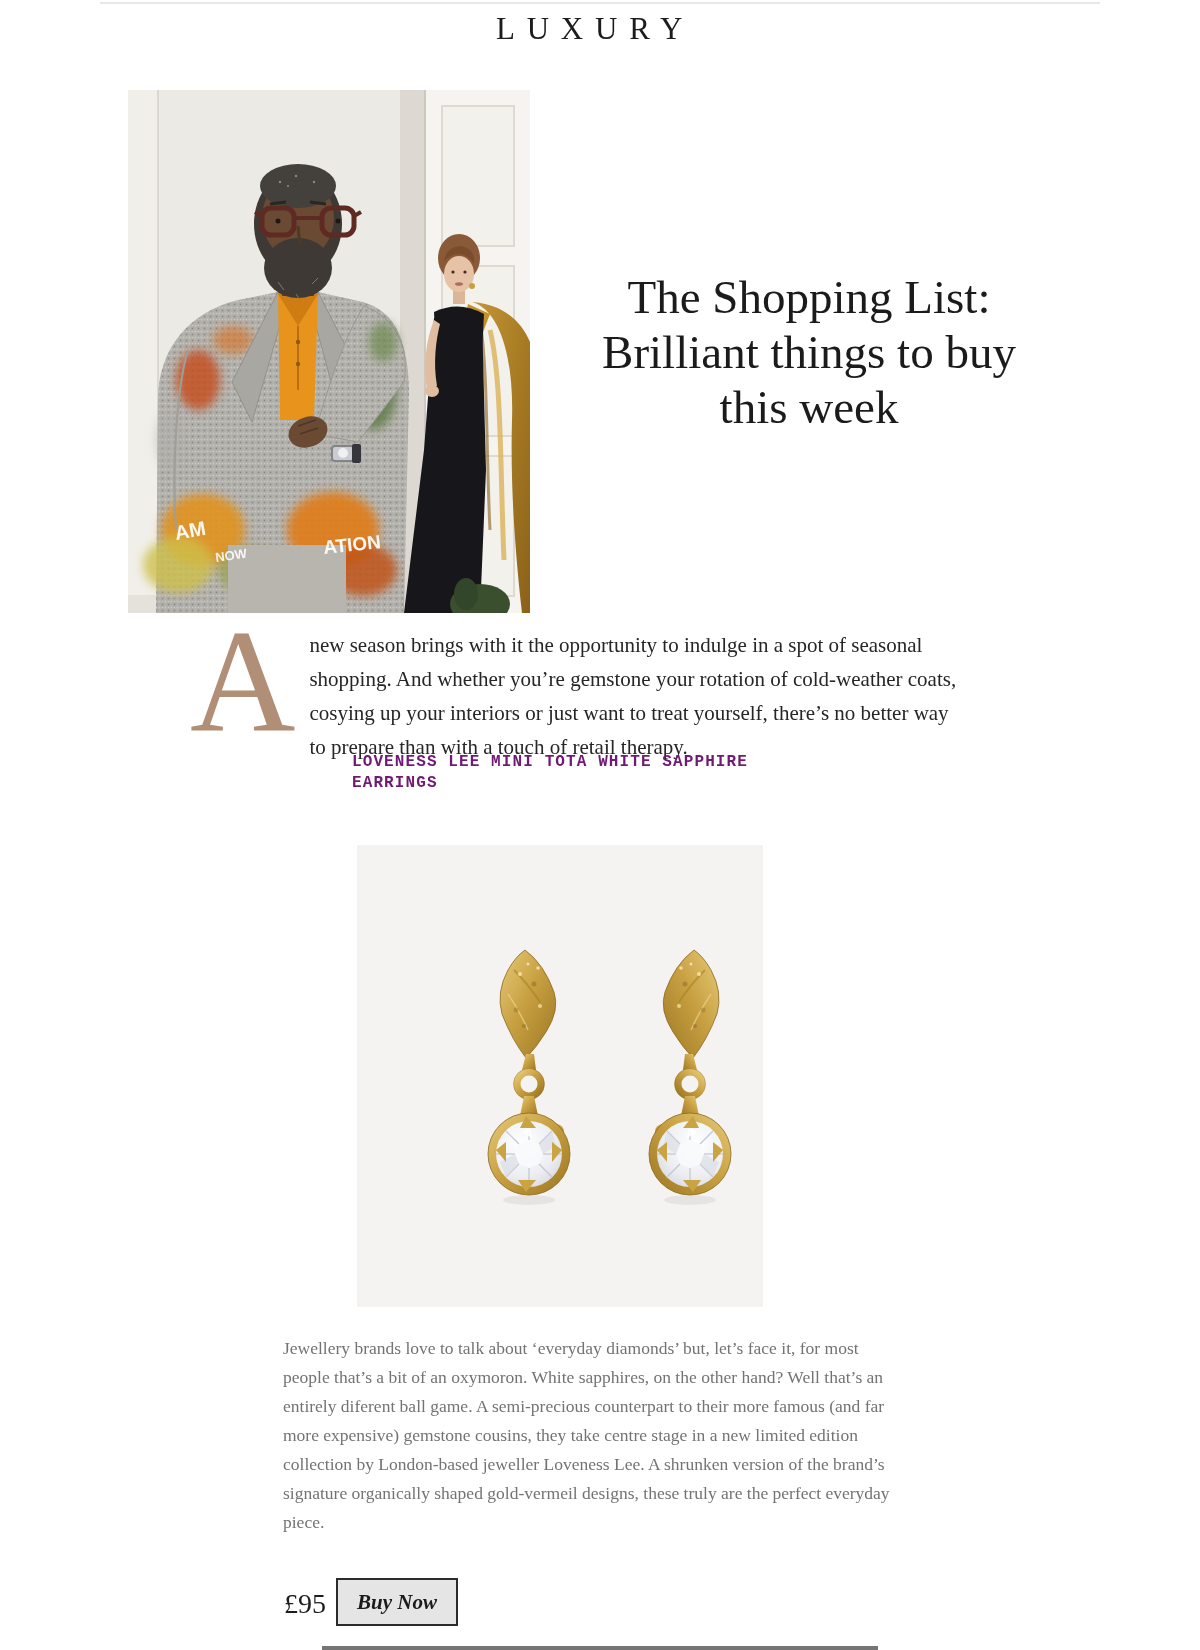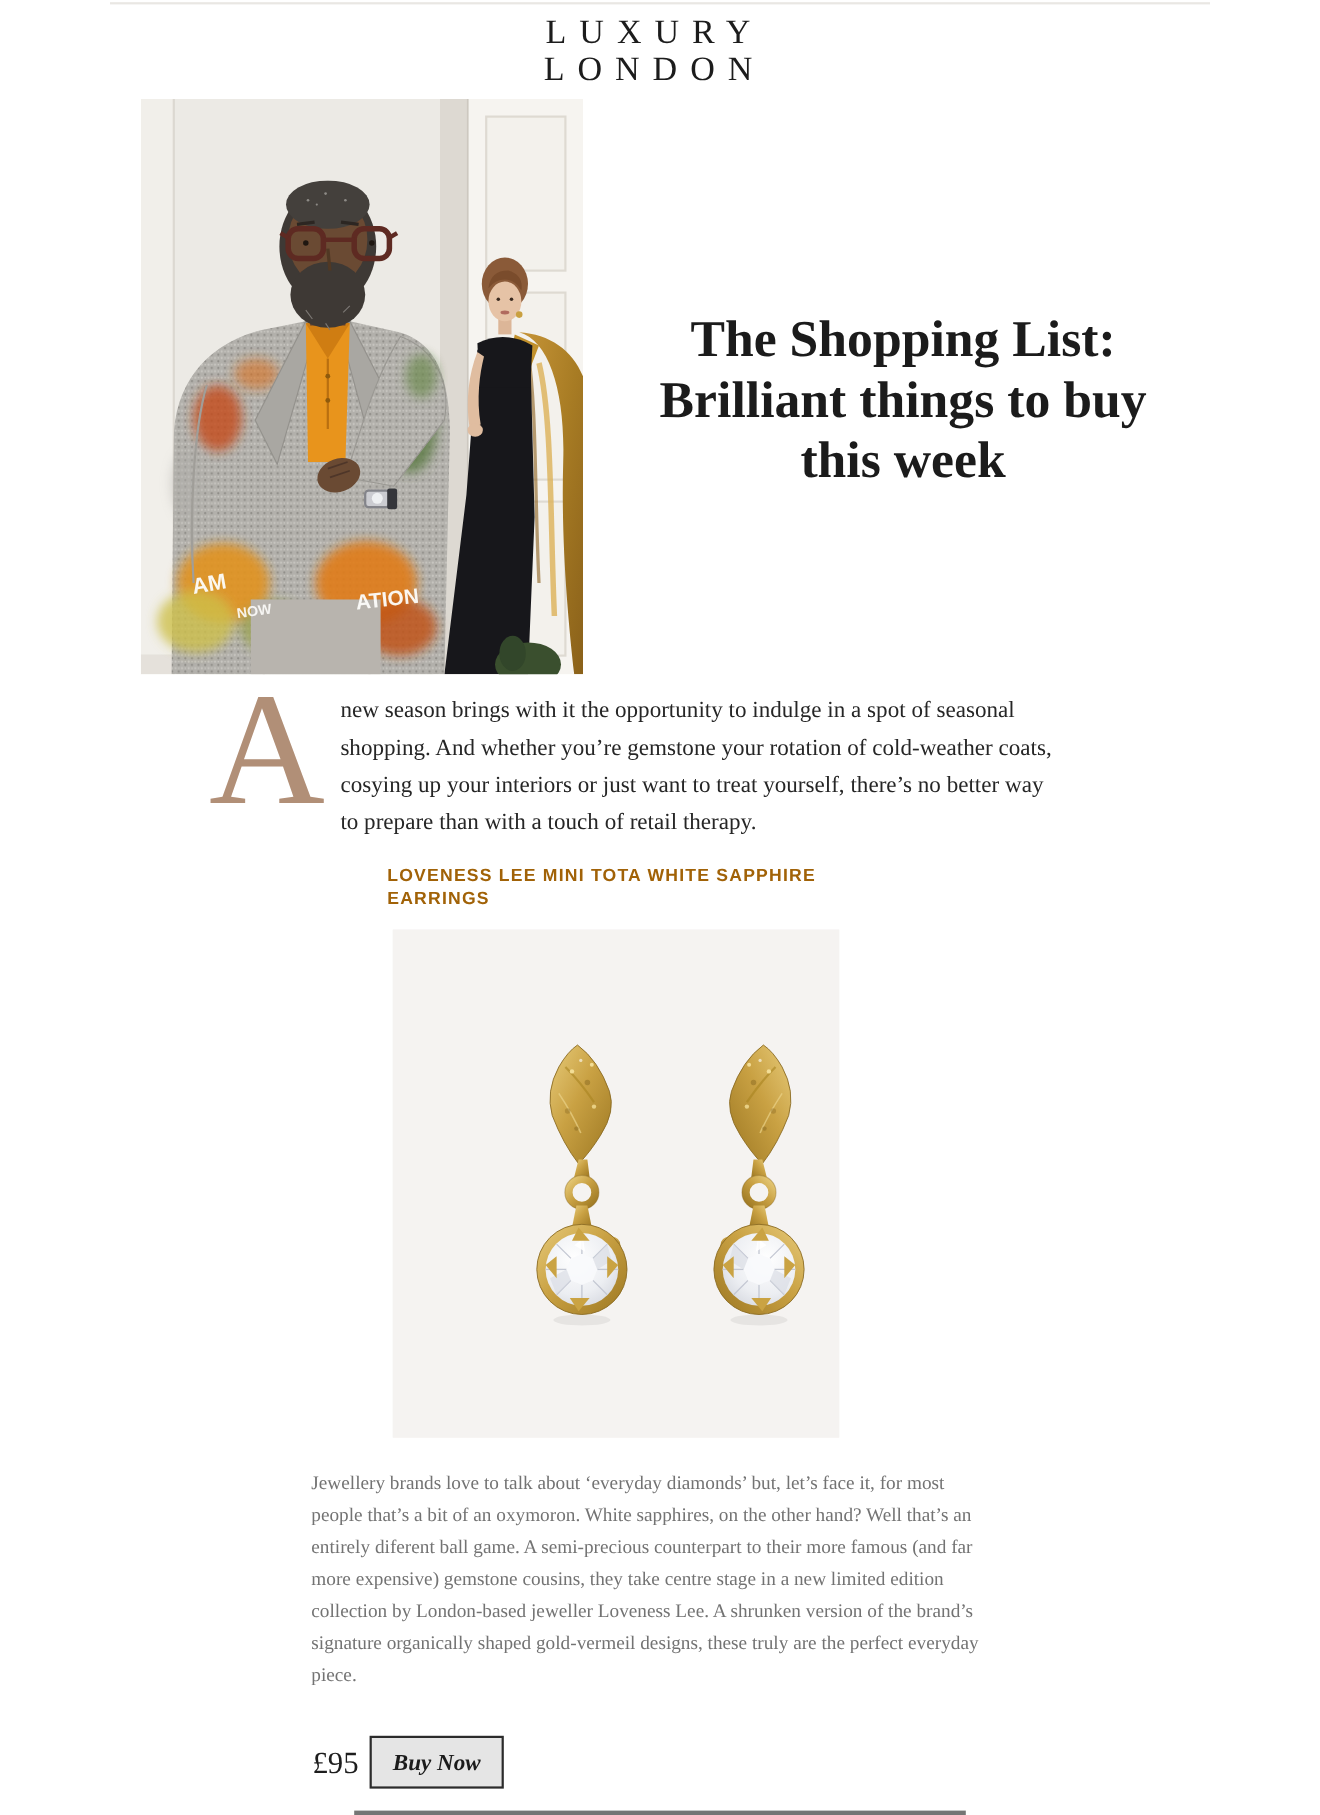--- a/index.html
+++ b/index.html
@@ -23,23 +23,23 @@
   }
   .intro {
     position:absolute; left:190px; top:628px; width:770px;
     font-size:21px; line-height:34px; color:#262626;
   }
   .dropcap {
     float:left; font-size:146px; line-height:102px;
     padding-top:2px; margin:0 14px 0 0; color:#b18f77;
   }
   .product-title {
-    position:absolute; left:352px; top:786px; width:460px;
-    font-family:Liberation Sans, sans-serif; font-weight:bold;
-    font-size:16px; line-height:21px; letter-spacing:1.1px; color:#a16207;
+    position:absolute; left:352px; top:752px; width:460px;
+    font-family:Liberation Mono, monospace; font-weight:bold;
+    font-size:16px; line-height:21px; letter-spacing:1.1px; color:#701a75;
   }
   .product-photo {
     position:absolute; left:357px; top:845px; width:406px; height:462px;
     background:#f5f3f1;
   }
   .product-photo svg { display:block; width:100%; height:100%; }
   .description {
     position:absolute; left:283px; top:1334px; width:622px;
     font-size:17.5px; line-height:29px; color:#737373;
   }
@@ -58,21 +58,20 @@
 </style>
 </head>
 <body>
 
 <div class="page">
 
   <div class="top-rule"></div>
 
   <div class="logo">
     <div>LUXURY</div>
-    <div>LONDON</div>
   </div>
 
   <div class="hero">
     <svg viewBox="0 0 402 523" xmlns="http://www.w3.org/2000/svg">
       <defs>
         <pattern id="tweed" width="6" height="6" patternUnits="userSpaceOnUse">
           <rect width="6" height="6" fill="#b2b0ab"></rect>
           <circle cx="1.5" cy="1.5" r="1" fill="#c9c7c2"></circle>
           <circle cx="4.5" cy="4.5" r="1" fill="#8f8d88"></circle>
           <circle cx="4.5" cy="1.5" r="0.7" fill="#d8d6d1" opacity="0.7"></circle>
@@ -189,21 +188,21 @@
         <rect x="224" y="354" width="9" height="19" rx="2" fill="#35363b"></rect>
         <path d="M60,260 C48,300 44,380 48,440" stroke="#a09e99" stroke-width="2" fill="none"></path>
 
         <text x="48" y="450" font-family="Liberation Sans, sans-serif" font-size="20" font-weight="bold" fill="#fdfdfb" opacity="0.95" transform="rotate(-10 48 450)">AM</text>
         <text x="88" y="472" font-family="Liberation Sans, sans-serif" font-size="13" font-weight="bold" fill="#fdfdfb" opacity="0.9" transform="rotate(-8 88 472)">NOW</text>
         <text x="196" y="464" font-family="Liberation Sans, sans-serif" font-size="19" font-weight="bold" fill="#fdfdfb" opacity="0.95" transform="rotate(-6 196 464)">ATION</text>
       </g>
     </svg>
   </div>
 
-  <h1 class="headline" style="margin:16px;font-weight:700;text-align:center;">The Shopping List: Brilliant things to buy this week</h1>
+  <h1 class="headline" style="margin:4px;font-weight:400;text-align:center;">The Shopping List: Brilliant things to buy this week</h1>
 
   <p class="intro" style="margin:0;">
     <span class="dropcap">A</span><span>new season brings with it the opportunity to indulge in a spot of seasonal shopping. And whether you’re gemstone your rotation of cold-weather coats, cosying up your interiors or just want to treat yourself, there’s no better way to prepare than with a touch of retail therapy.</span>
   </p>
 
   <div class="product-title">LOVENESS LEE MINI TOTA WHITE SAPPHIRE EARRINGS</div>
 
   <div class="product-photo">
     <svg viewBox="0 0 406 462" xmlns="http://www.w3.org/2000/svg">
       <defs>

